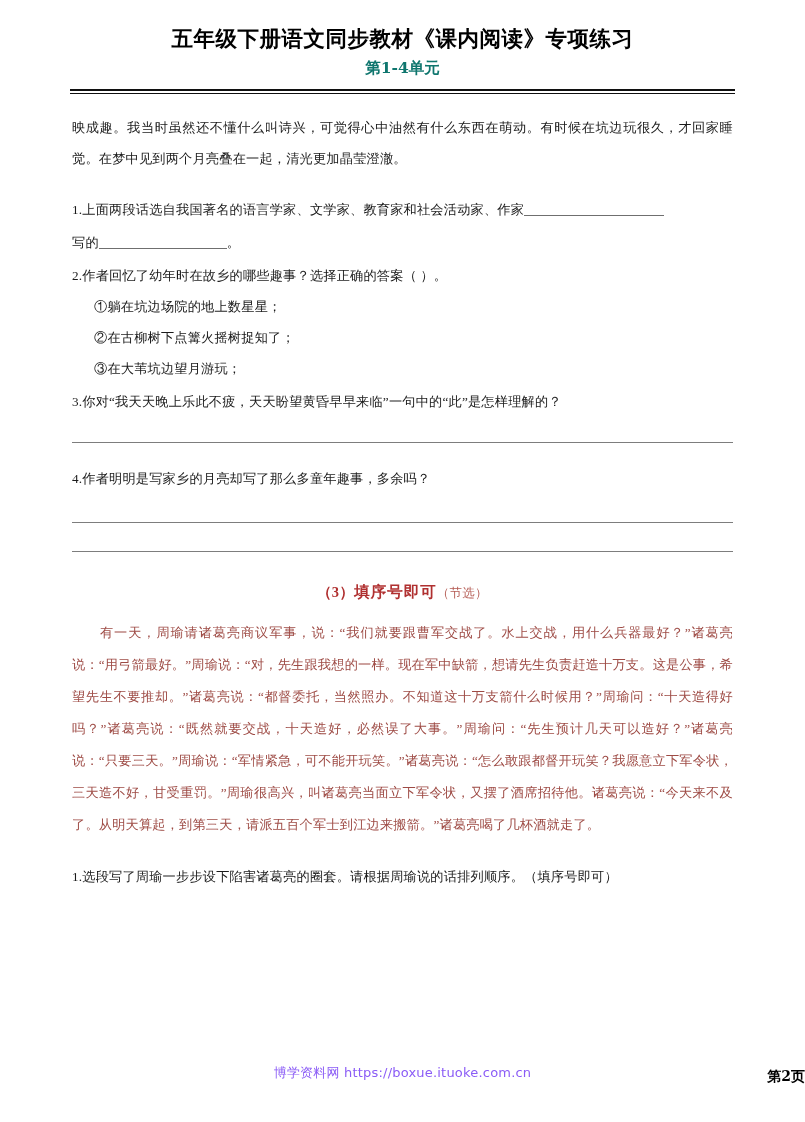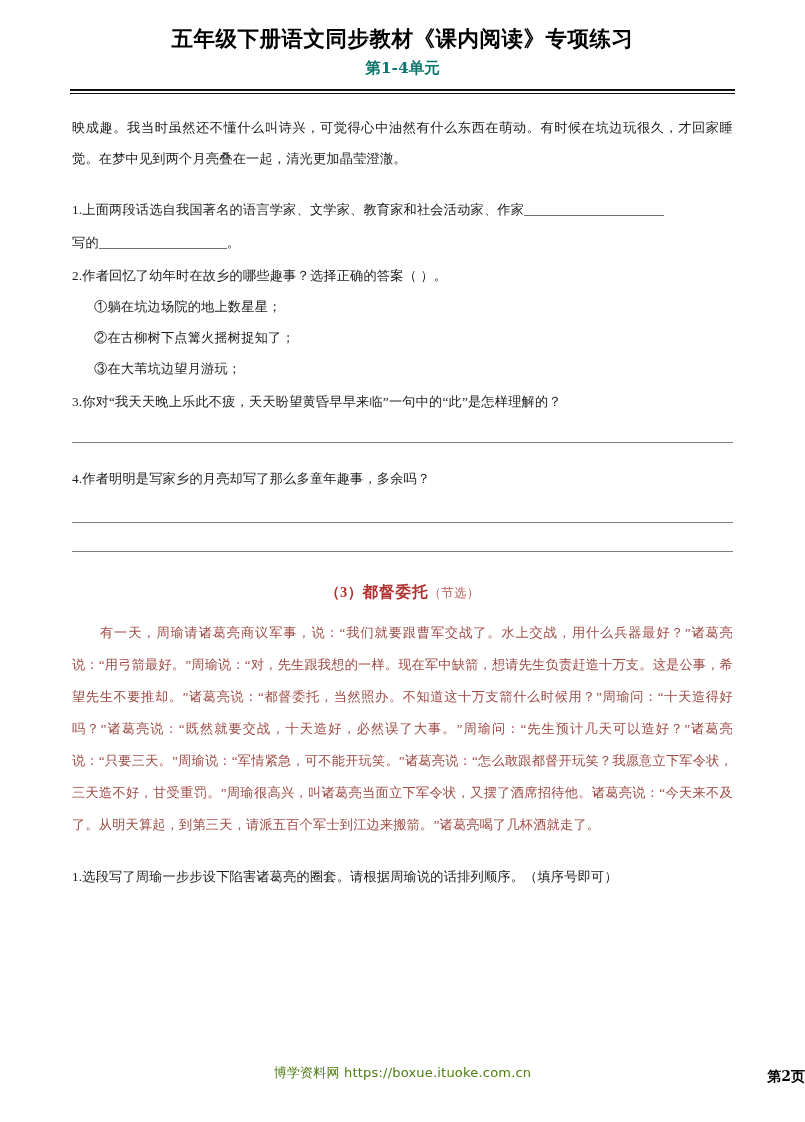--- a/index.html
+++ b/index.html
@@ -141,21 +141,21 @@
     height: 40px;
   }
   .watermark {
     position: absolute;
     left: 0;
     right: 0;
     top: 0;
     text-align: center;
     font-family: "DejaVu Sans", "Liberation Sans", sans-serif;
     font-size: 13px;
-    color: #4d7c0f;
+    color: #8b5cf6;
     white-space: nowrap;
     letter-spacing: 0.2px;
   }
   .page-num {
     position: absolute;
     left: 0;
     right: 0;
     top: 4px;
     text-align: right;
     font-family: "DejaVu Serif", "Liberation Serif", serif;
@@ -193,21 +193,21 @@
     <div class="opt">③在大苇坑边望月游玩；</div>
 
     <div class="q">3.你对“我天天晚上乐此不疲，天天盼望黄昏早早来临”一句中的“此”是怎样理解的？</div>
     <div class="answer-line"></div>
 
     <div class="q gap-top">4.作者明明是写家乡的月亮却写了那么多童年趣事，多余吗？</div>
     <div class="answer-line tight"></div>
     <div class="answer-line tight"></div>
 
     <div class="section-head">
-      <span class="num">（3）</span><span class="name">都督委托</span><span class="sub">（节选）</span>
+      <span class="num">（3）</span><span class="name">填序号即可</span><span class="sub">（节选）</span>
     </div>
 
     <div class="para-red">有一天，周瑜请诸葛亮商议军事，说：“我们就要跟曹军交战了。水上交战，用什么兵器最好？”诸葛亮说：“用弓箭最好。”周瑜说：“对，先生跟我想的一样。现在军中缺箭，想请先生负责赶造十万支。这是公事，希望先生不要推却。”诸葛亮说：“都督委托，当然照办。不知道这十万支箭什么时候用？”周瑜问：“十天造得好吗？”诸葛亮说：“既然就要交战，十天造好，必然误了大事。”周瑜问：“先生预计几天可以造好？”诸葛亮说：“只要三天。”周瑜说：“军情紧急，可不能开玩笑。”诸葛亮说：“怎么敢跟都督开玩笑？我愿意立下军令状，三天造不好，甘受重罚。”周瑜很高兴，叫诸葛亮当面立下军令状，又摆了酒席招待他。诸葛亮说：“今天来不及了。从明天算起，到第三天，请派五百个军士到江边来搬箭。”诸葛亮喝了几杯酒就走了。</div>
 
     <div class="q gap-top">1.选段写了周瑜一步步设下陷害诸葛亮的圈套。请根据周瑜说的话排列顺序。（填序号即可）</div>
 
   </div>
 
   <div class="footer">
     <div class="watermark">博学资料网 https://boxue.ituoke.com.cn</div>

